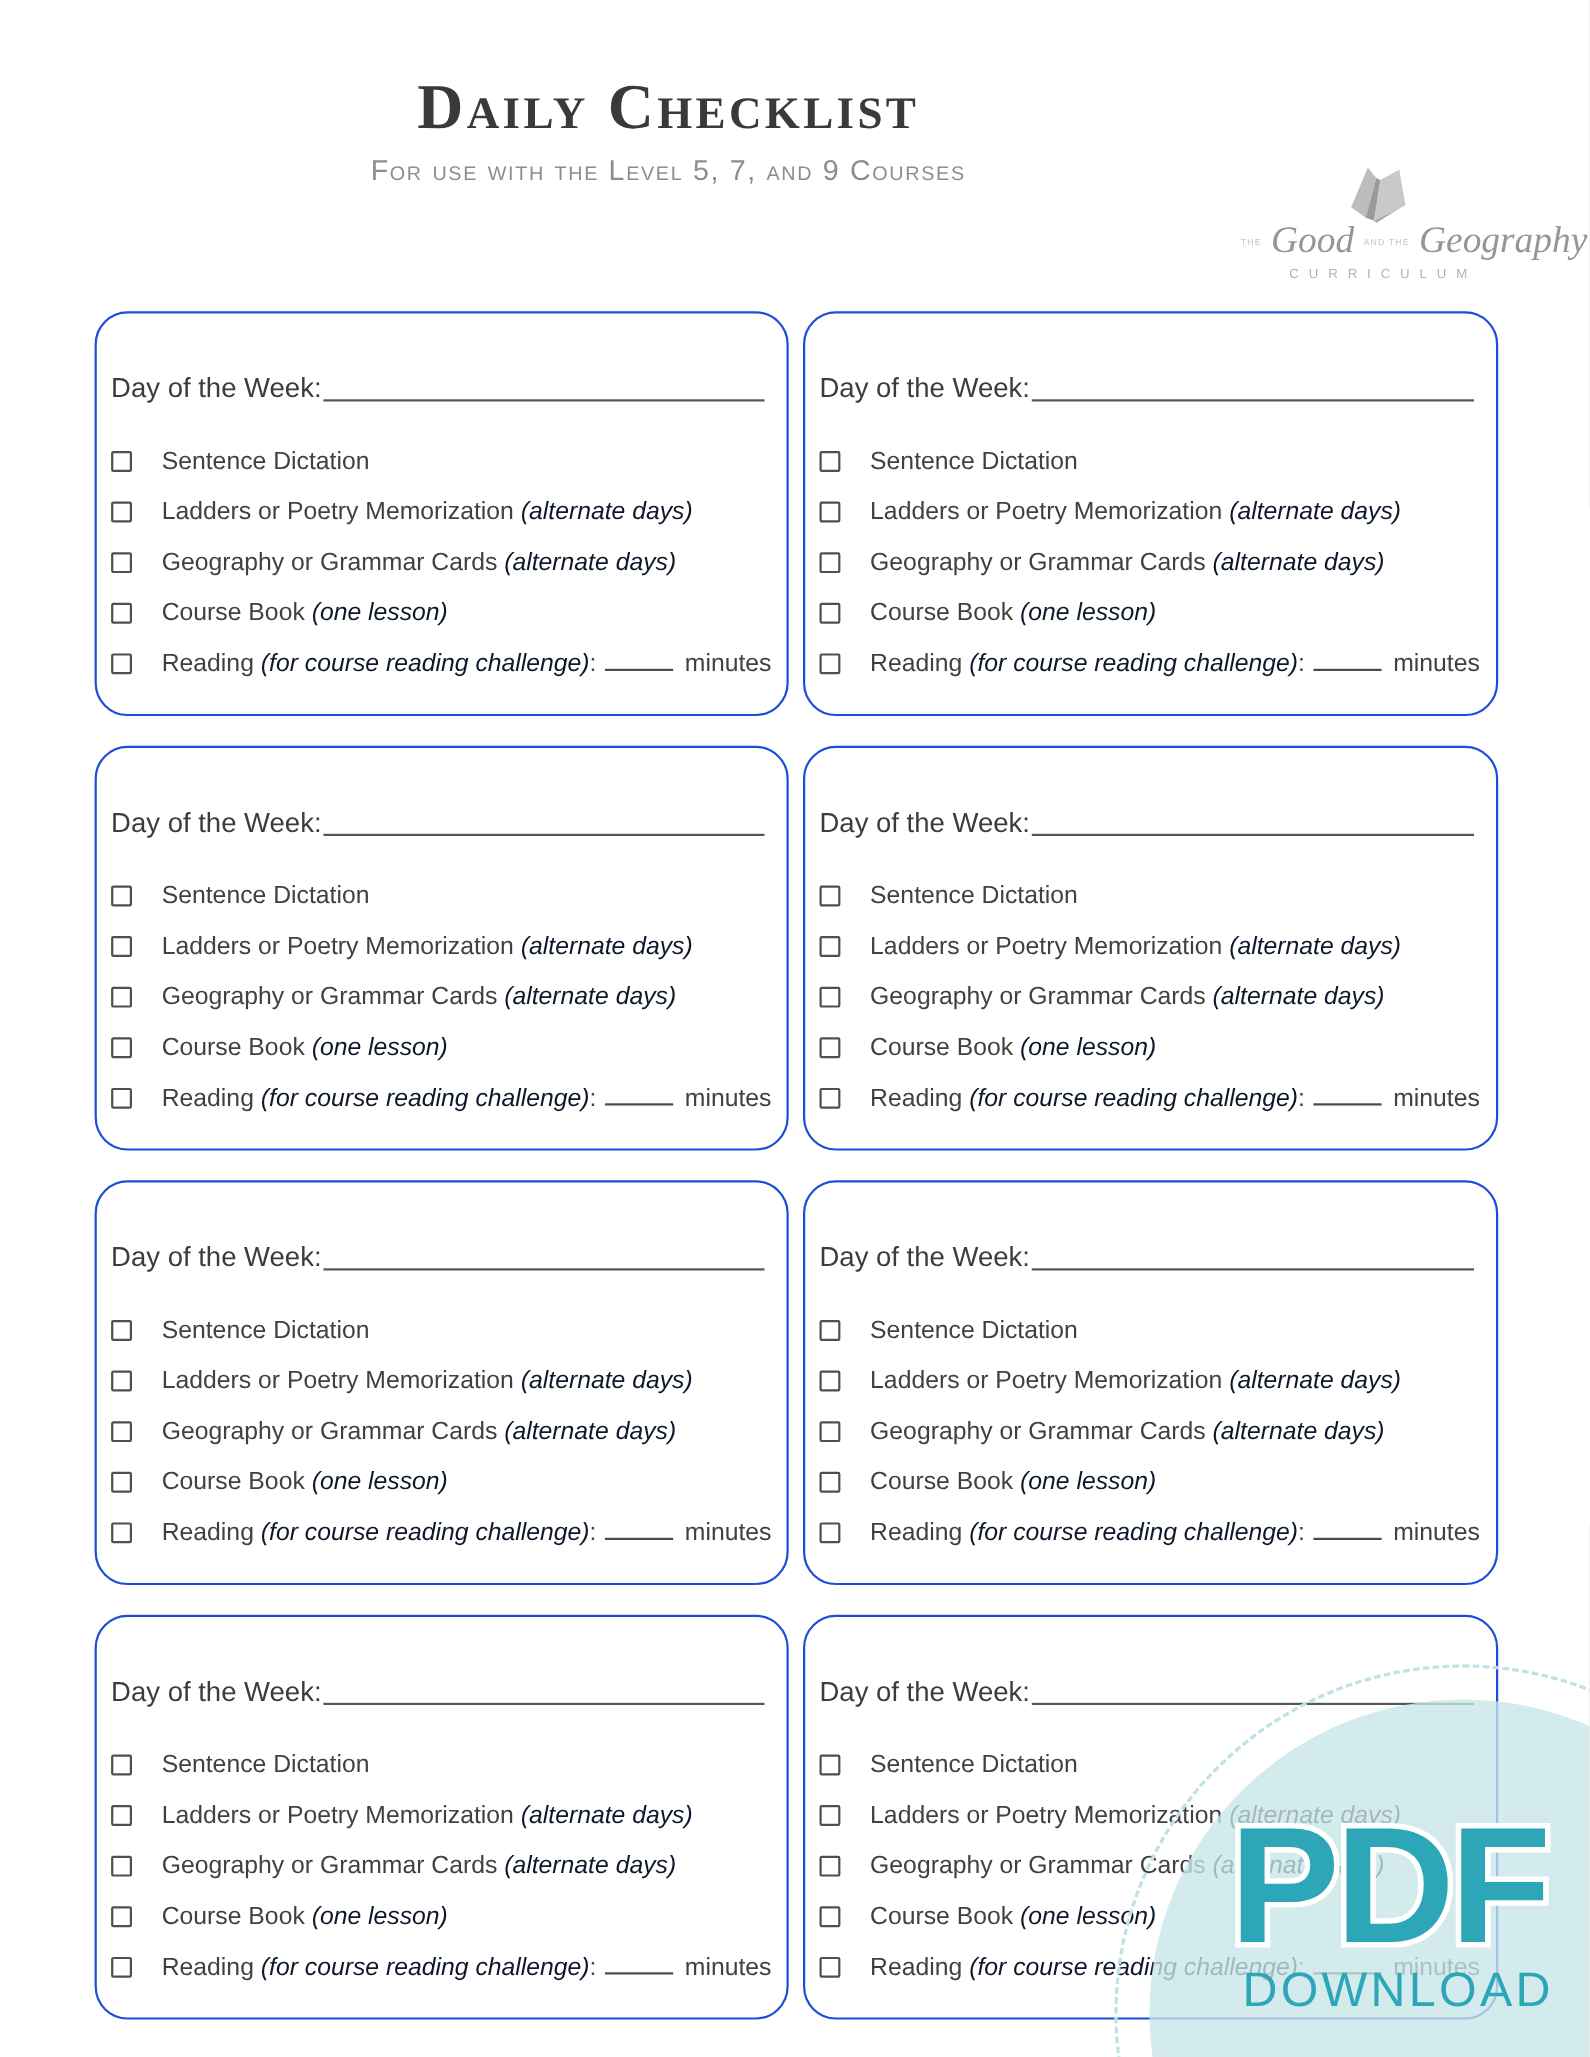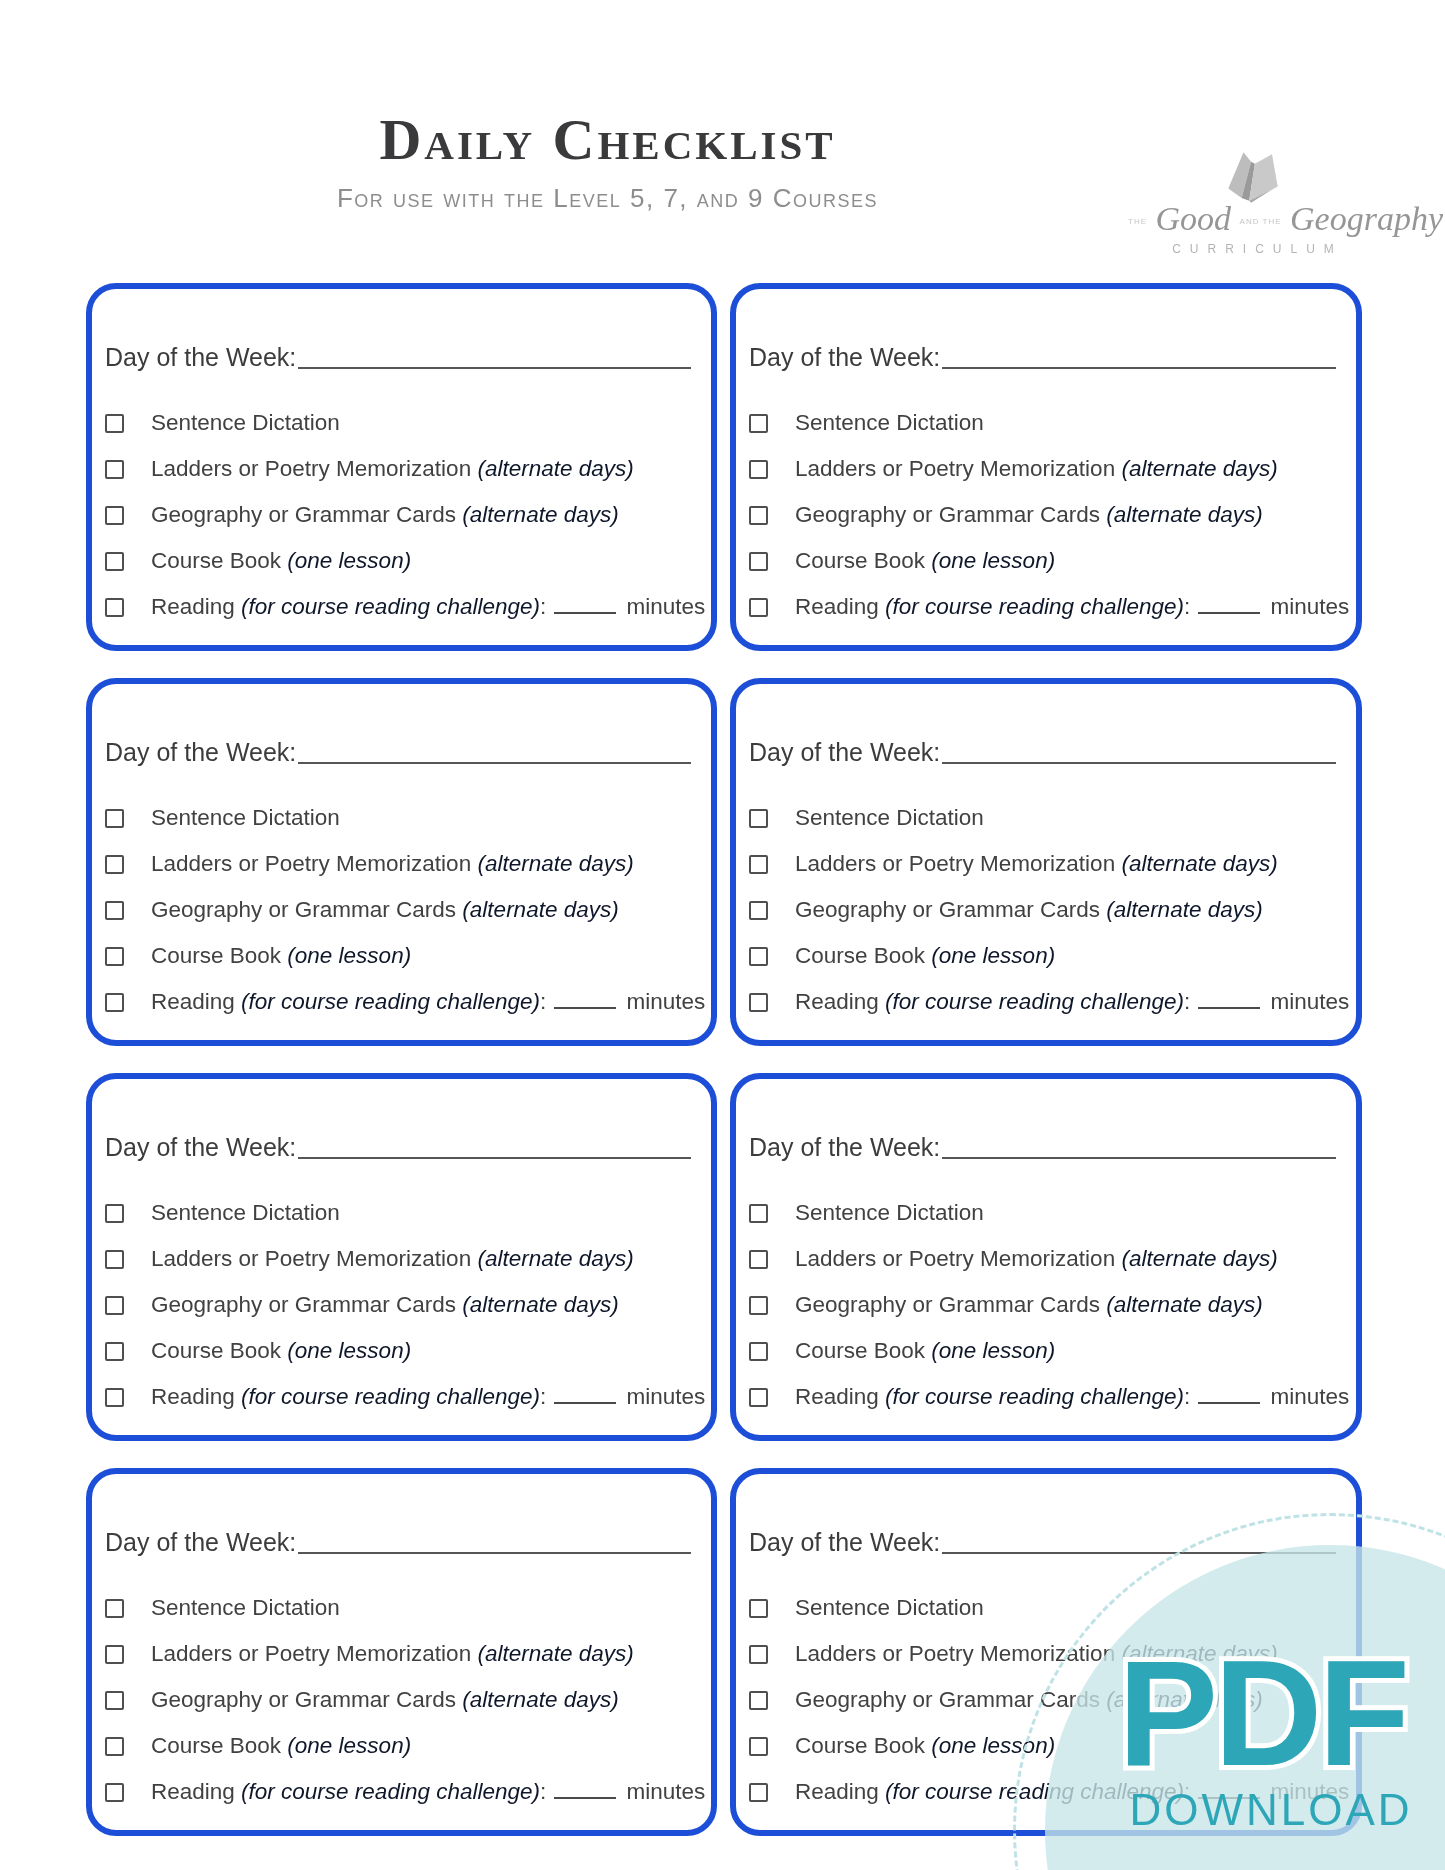--- a/index.html
+++ b/index.html
@@ -8,21 +8,21 @@
     width:1445px;height:1870px;
     background:#ffffff;
     overflow:hidden;
     font-family:"Liberation Sans",sans-serif;
     color:#3f3f3f;
   }
 
   
   .header{position:absolute;top:0;left:0;width:1215px;text-align:center;}
   .title{
-    margin-top:111px;
+    margin-top:68px;
     font-family:"Liberation Serif",serif;
     font-variant:small-caps;
     font-weight:bold;
     font-size:58px;
     letter-spacing:3px;
     color:#3a3a3c;
     line-height:1;
   }
   .subtitle{
     margin-top:16px;
@@ -65,21 +65,21 @@
   .cards{
     position:absolute;left:86px;top:283px;width:1276px;
     display:grid;
     grid-template-columns:631px 632px;
     column-gap:13px;
     row-gap:27px;
   }
   .card{
     box-sizing:border-box;
     height:368px;
-    border:6px solid #1d4ed8;
+    border:2px solid #1d4ed8;
     border-radius:30px;
     background:#ffffff;
     padding:0 20px 0 13px;
   }
   .day-row{
     display:flex;
     align-items:flex-end;
     margin-top:54px;
     font-size:25px;
     color:#3c3c3c;

